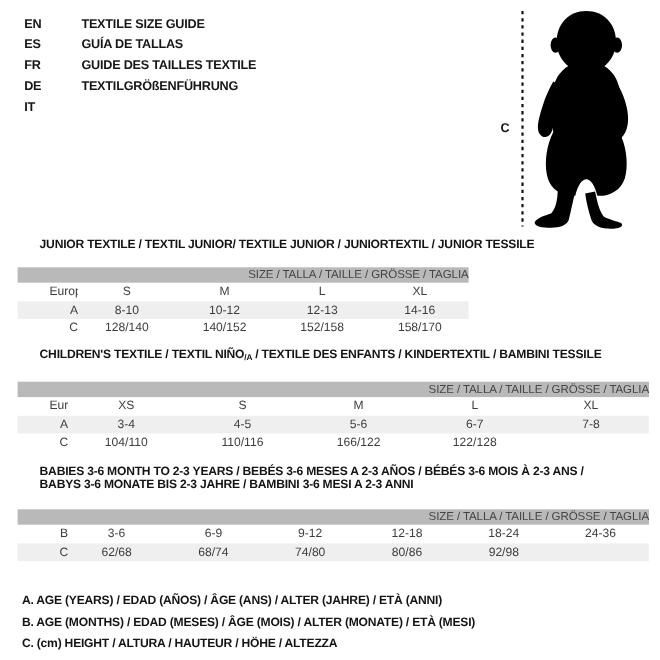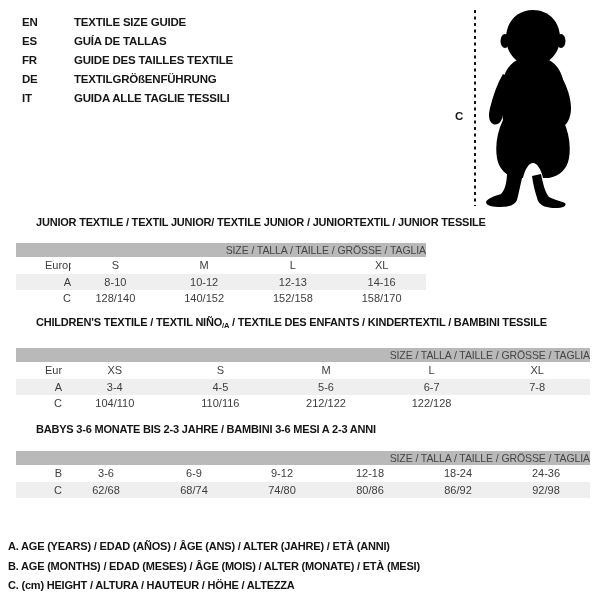--- a/index.html
+++ b/index.html
@@ -31,21 +31,21 @@
   #sec-babies .tbl-title{margin-bottom:16px;line-height:12px;padding-top:1px;}
   .title-line{line-height:12px;}
   .sub-part{font-size:7.5px;vertical-align:-2px;}
   .tbl-bar{height:14px;line-height:14px;font-size:10.5px;color:#454545;
     padding-left:5px;background:var(--bar);letter-spacing:-0.1px;text-align:right;}
   .tbl-row{display:grid;height:16.5px;line-height:16.5px;font-size:11px;color:var(--text);}
   .tbl-row:nth-child(even){background:var(--shade);}
   .cell{text-align:center;white-space:nowrap;overflow:hidden;}
   .cell.label{text-align:right;padding-left:5px;margin-left:24px;}
   
-  .footnotes{position:absolute;left:8px;top:537px;}
+  .footnotes{position:absolute;left:20px;top:537px;}
   .footnote{font-size:11px;font-weight:bold;color:#141414;line-height:19.5px;
     letter-spacing:-0.2px;white-space:nowrap;}
 </style>
 </head>
 <body>
 
 <div id="stage">
 
   <div class="languages">
       <div class="lang-row">
@@ -59,21 +59,20 @@
       <div class="lang-row">
         <span>FR</span>
         <span>GUIDE DES TAILLES TEXTILE</span>
       </div>
       <div class="lang-row">
         <span>DE</span>
         <span>TEXTILGRÖßENFÜHRUNG</span>
       </div>
       <div class="lang-row">
         <span>IT</span>
-        <span>GUIDA ALLE TAGLIE TESSILI</span>
       </div>
     </div>
 
   <div class="figure-wrap">
     <svg width="148" height="206" viewBox="0 0 148 206">
       <line x1="26" y1="6" x2="26" y2="202" stroke="#111" stroke-width="2" stroke-dasharray="3 3.5"></line>
       <text x="6" y="116" font-size="11.5" font-weight="bold" fill="#161616">C</text>
       <g transform="translate(34,0)" fill="#000">
         <path d="M50,6 C66,6 77,18 77,34 C77,46 70,55 62,59 L38,59 C30,55 23,46 23,34 C23,18 34,6 50,6 Z"></path>
         <ellipse cx="22" cy="37" rx="4.5" ry="7"></ellipse>
@@ -136,48 +135,48 @@
           <div class="cell">3-4</div>
           <div class="cell">4-5</div>
           <div class="cell">5-6</div>
           <div class="cell">6-7</div>
           <div class="cell">7-8</div>
         </div>
         <div class="tbl-row" style="grid-template-columns: 46px repeat(5, 1fr);">
           <div class="cell label">C</div>
           <div class="cell">104/110</div>
           <div class="cell">110/116</div>
-          <div class="cell">212/122</div>
+          <div class="cell">166/122</div>
           <div class="cell">122/128</div>
         </div>
       </div>
   </div>
 
   <div class="tbl-section" id="sec-babies">
     <div class="tbl-title">
+      <div class="title-line">BABIES 3-6 MONTH TO 2-3 YEARS / BEBÉS 3-6 MESES A 2-3 AÑOS / BÉBÉS 3-6 MOIS À 2-3 ANS /</div>
       <div class="title-line">BABYS 3-6 MONATE BIS 2-3 JAHRE / BAMBINI 3-6 MESI A 2-3 ANNI</div>
     </div>
     <div class="tbl-bar">SIZE / TALLA / TAILLE / GRÖSSE / TAGLIA</div>
     <div>
         <div class="tbl-row" style="grid-template-columns: 46px repeat(6, 1fr);">
           <div class="cell label">B</div>
           <div class="cell">3-6</div>
           <div class="cell">6-9</div>
           <div class="cell">9-12</div>
           <div class="cell">12-18</div>
           <div class="cell">18-24</div>
           <div class="cell">24-36</div>
         </div>
         <div class="tbl-row" style="grid-template-columns: 46px repeat(6, 1fr);">
           <div class="cell label">C</div>
           <div class="cell">62/68</div>
           <div class="cell">68/74</div>
           <div class="cell">74/80</div>
           <div class="cell">80/86</div>
-          <div class="cell">86/92</div>
           <div class="cell">92/98</div>
         </div>
       </div>
   </div>
 
   <div class="footnotes">
       <div class="footnote">A. AGE (YEARS) / EDAD (AÑOS) / ÂGE (ANS) / ALTER (JAHRE) / ETÀ (ANNI)</div>
       <div class="footnote">B. AGE (MONTHS) / EDAD (MESES) / ÂGE (MOIS) / ALTER (MONATE) / ETÀ (MESI)</div>
       <div class="footnote">C. (cm) HEIGHT / ALTURA / HAUTEUR / HÖHE / ALTEZZA</div>
     </div>

